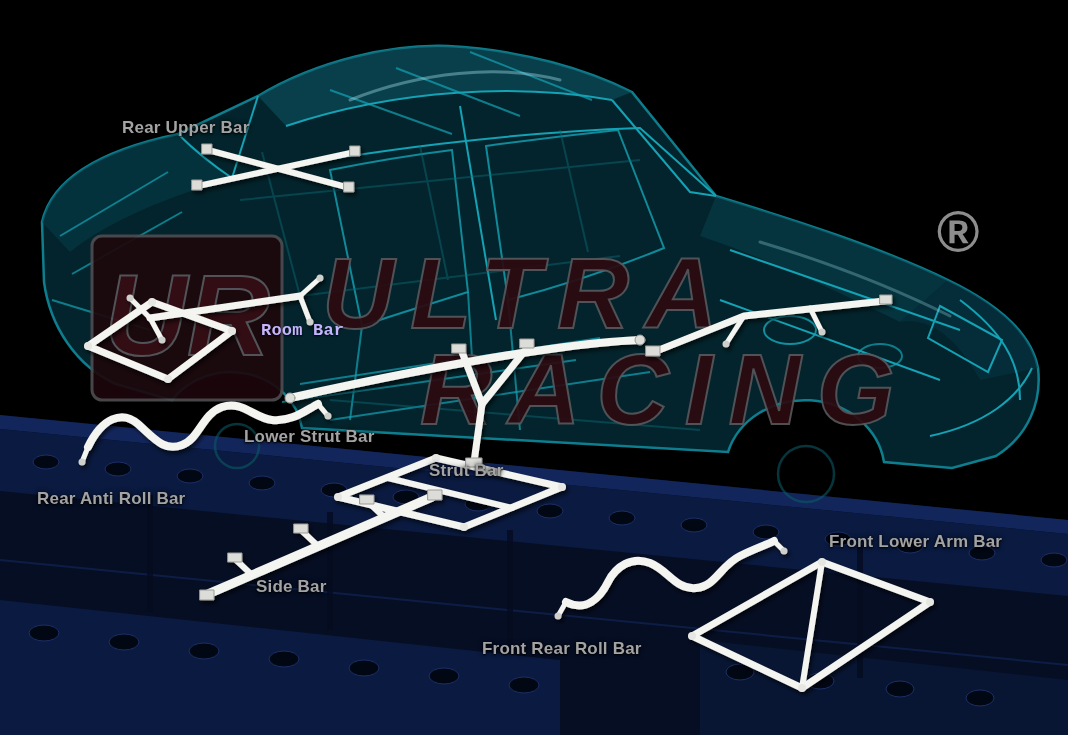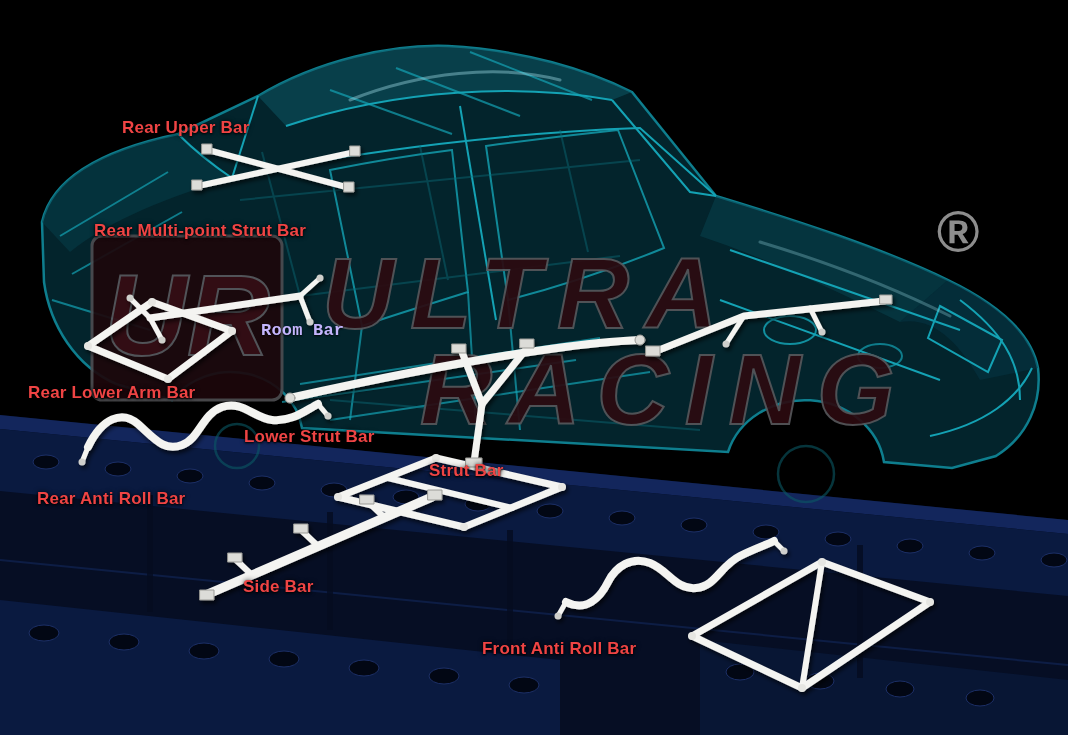--- a/index.html
+++ b/index.html
@@ -5,34 +5,34 @@
 <style>
   html,body{margin:0;padding:0;background:#000;}
   .stage{
     position:relative;width:1068px;height:735px;background:#000;
     overflow:hidden;font-family:"Liberation Sans",sans-serif;
   }
   .stage svg{position:absolute;left:0;top:0;}
   .lbl{
     position:absolute;
     font:bold 17px "Liberation Sans",sans-serif;
-    color:#ef4444;white-space:nowrap;letter-spacing:.2px;
+    color:#a3a3a3;white-space:nowrap;letter-spacing:.2px;
     text-shadow:0 1px 2px rgba(0,0,0,.95),0 0 5px rgba(0,0,0,.85);
   }
   .lbl.red{color:#c4b5fd;text-shadow:0 1px 2px rgba(0,0,0,.9);font-family:Liberation Mono, monospace;}
   #lbl-rear-upper{left:122px;top:118px}
   #lbl-rear-multi{left:94px;top:221px}
   #lbl-front-multi{left:782px;top:255px}
   #lbl-room{left:261px;top:321px}
   #lbl-rear-lower-arm{left:28px;top:383px}
   #lbl-lower-middle{left:244px;top:427px}
   #lbl-fender{left:429px;top:461px}
   #lbl-rear-anti{left:37px;top:489px}
   #lbl-front-lower-arm{left:829px;top:532px}
-  #lbl-side{left:243px;top:577px}
+  #lbl-side{left:256px;top:577px}
   #lbl-front-anti{left:482px;top:639px}
 </style>
 </head>
 <body>
 
 <div class="stage">
 
 <svg width="1068" height="735" viewBox="0 0 1068 735">
   <defs>
     <filter id="barShadow" x="-30%" y="-30%" width="160%" height="160%">
@@ -256,21 +256,20 @@
       <path d="M822,562 L802,688" stroke-width="6"></path>
       <circle cx="692" cy="636" r="4" fill="#e6e6e2" stroke="none"></circle>
       <circle cx="822" cy="562" r="4" fill="#e6e6e2" stroke="none"></circle>
       <circle cx="930" cy="602" r="4" fill="#e6e6e2" stroke="none"></circle>
       <circle cx="802" cy="688" r="4" fill="#e6e6e2" stroke="none"></circle>
     </g>
   </g>
 </svg>
 
   <div class="lbl" id="lbl-rear-upper">Rear Upper Bar</div>
-  <div class="lbl" id="lbl-rear-multi">Rear Multi-point Strut Bar</div>
   <div class="lbl red" id="lbl-room">Room Bar</div>
-  <div class="lbl" id="lbl-rear-lower-arm">Rear Lower Arm Bar</div>
   <div class="lbl" id="lbl-lower-middle">Lower Strut Bar</div>
   <div class="lbl" id="lbl-fender">Strut Bar</div>
   <div class="lbl" id="lbl-rear-anti">Rear Anti Roll Bar</div>
+  <div class="lbl" id="lbl-front-lower-arm">Front Lower Arm Bar</div>
   <div class="lbl" id="lbl-side">Side Bar</div>
-  <div class="lbl" id="lbl-front-anti">Front Anti Roll Bar</div>
+  <div class="lbl" id="lbl-front-anti">Front Rear Roll Bar</div>
 </div>
 
 </body></html>

